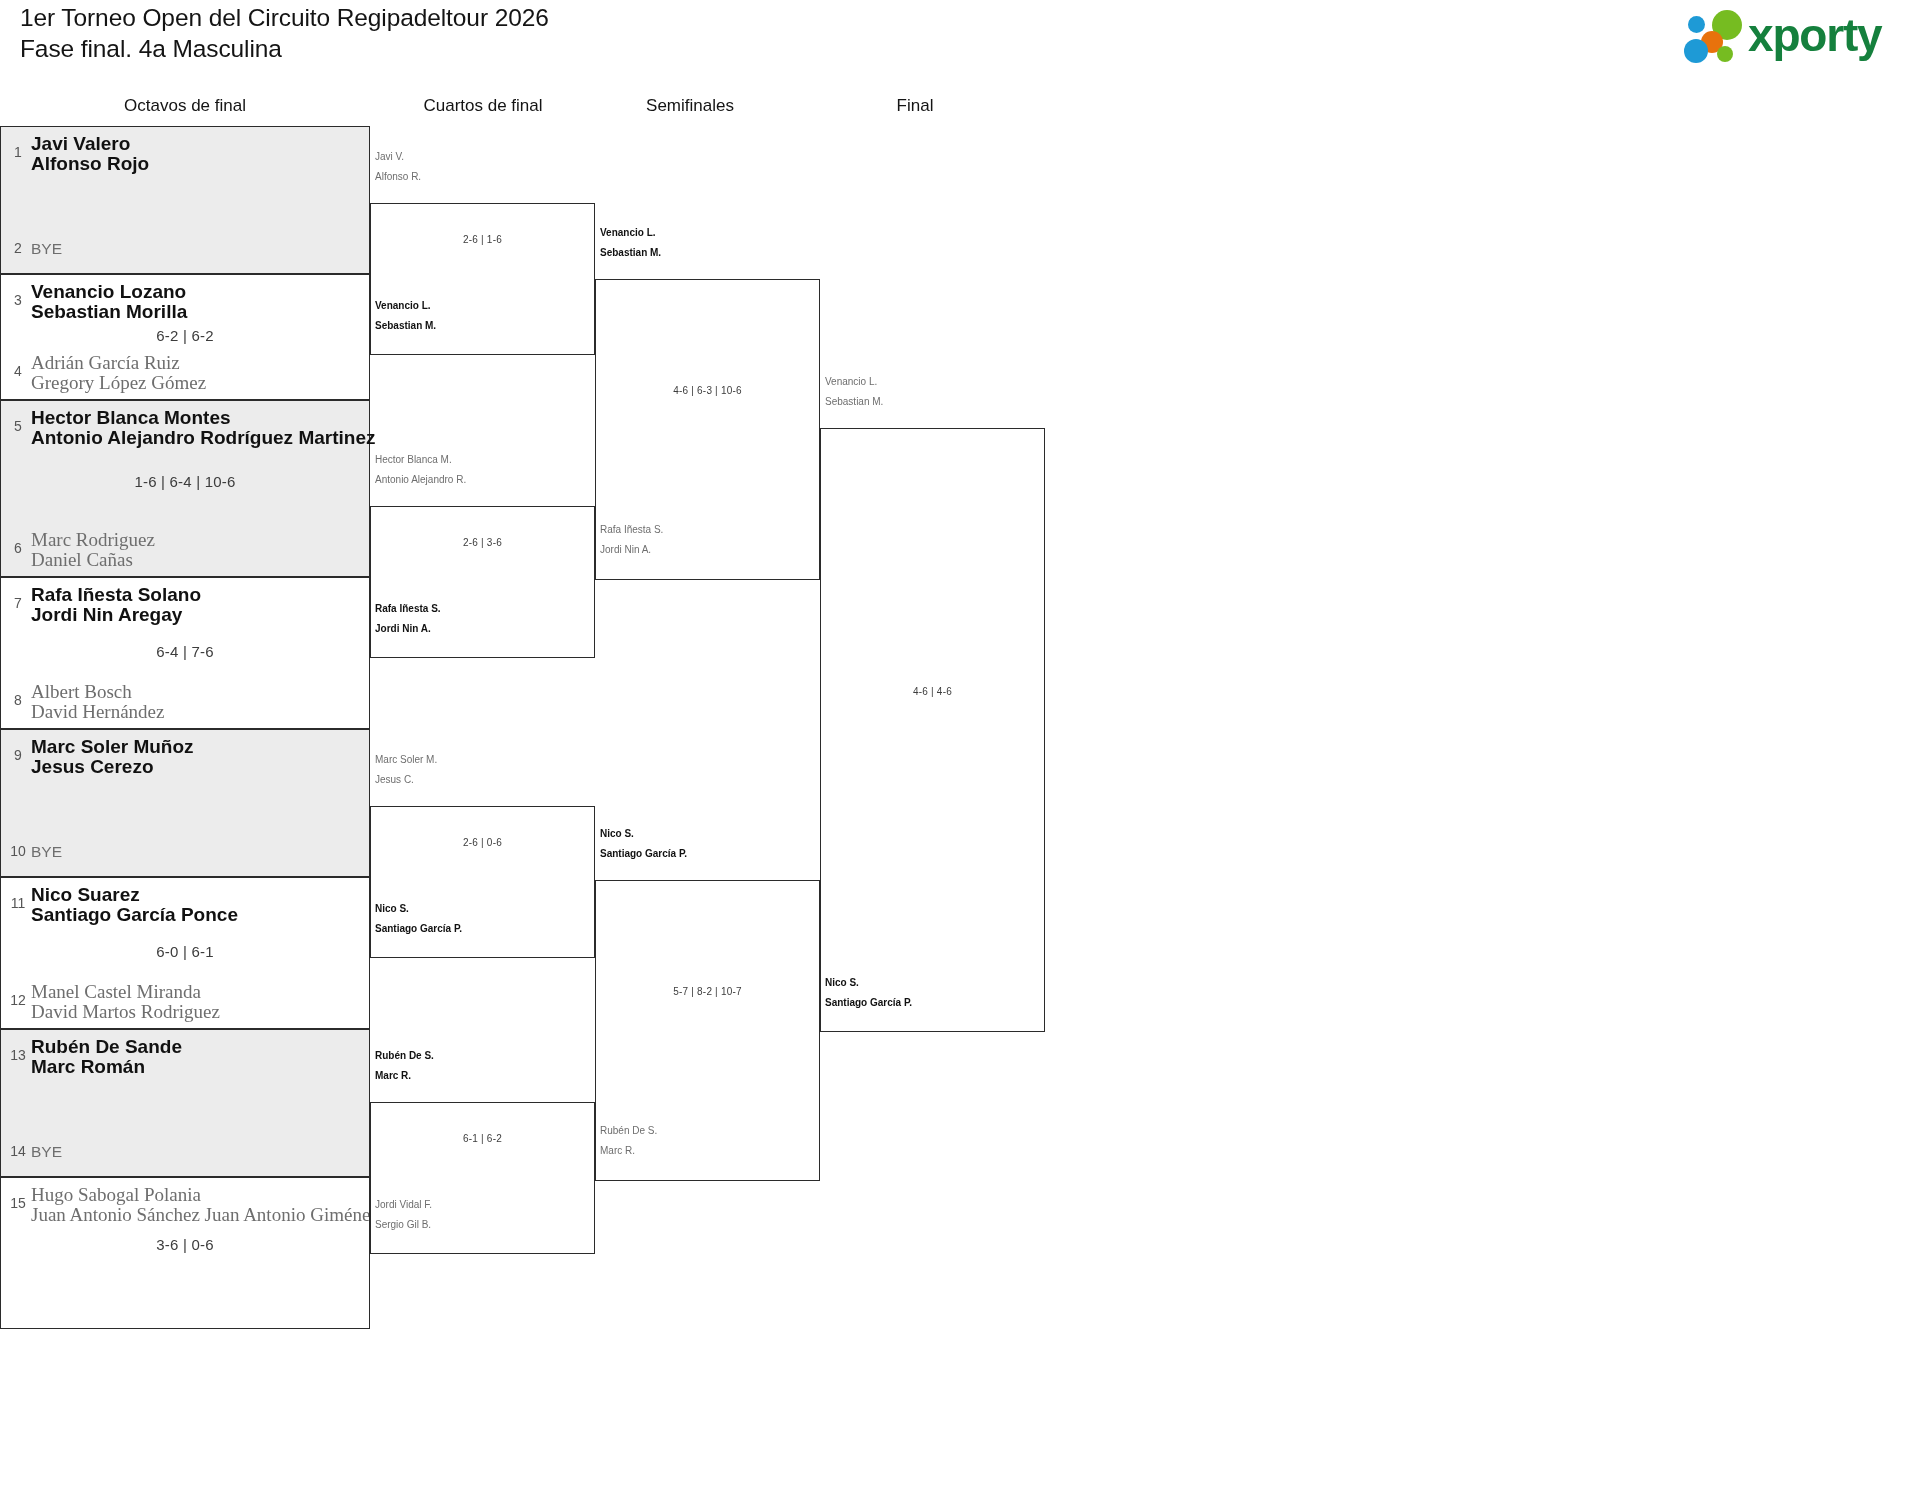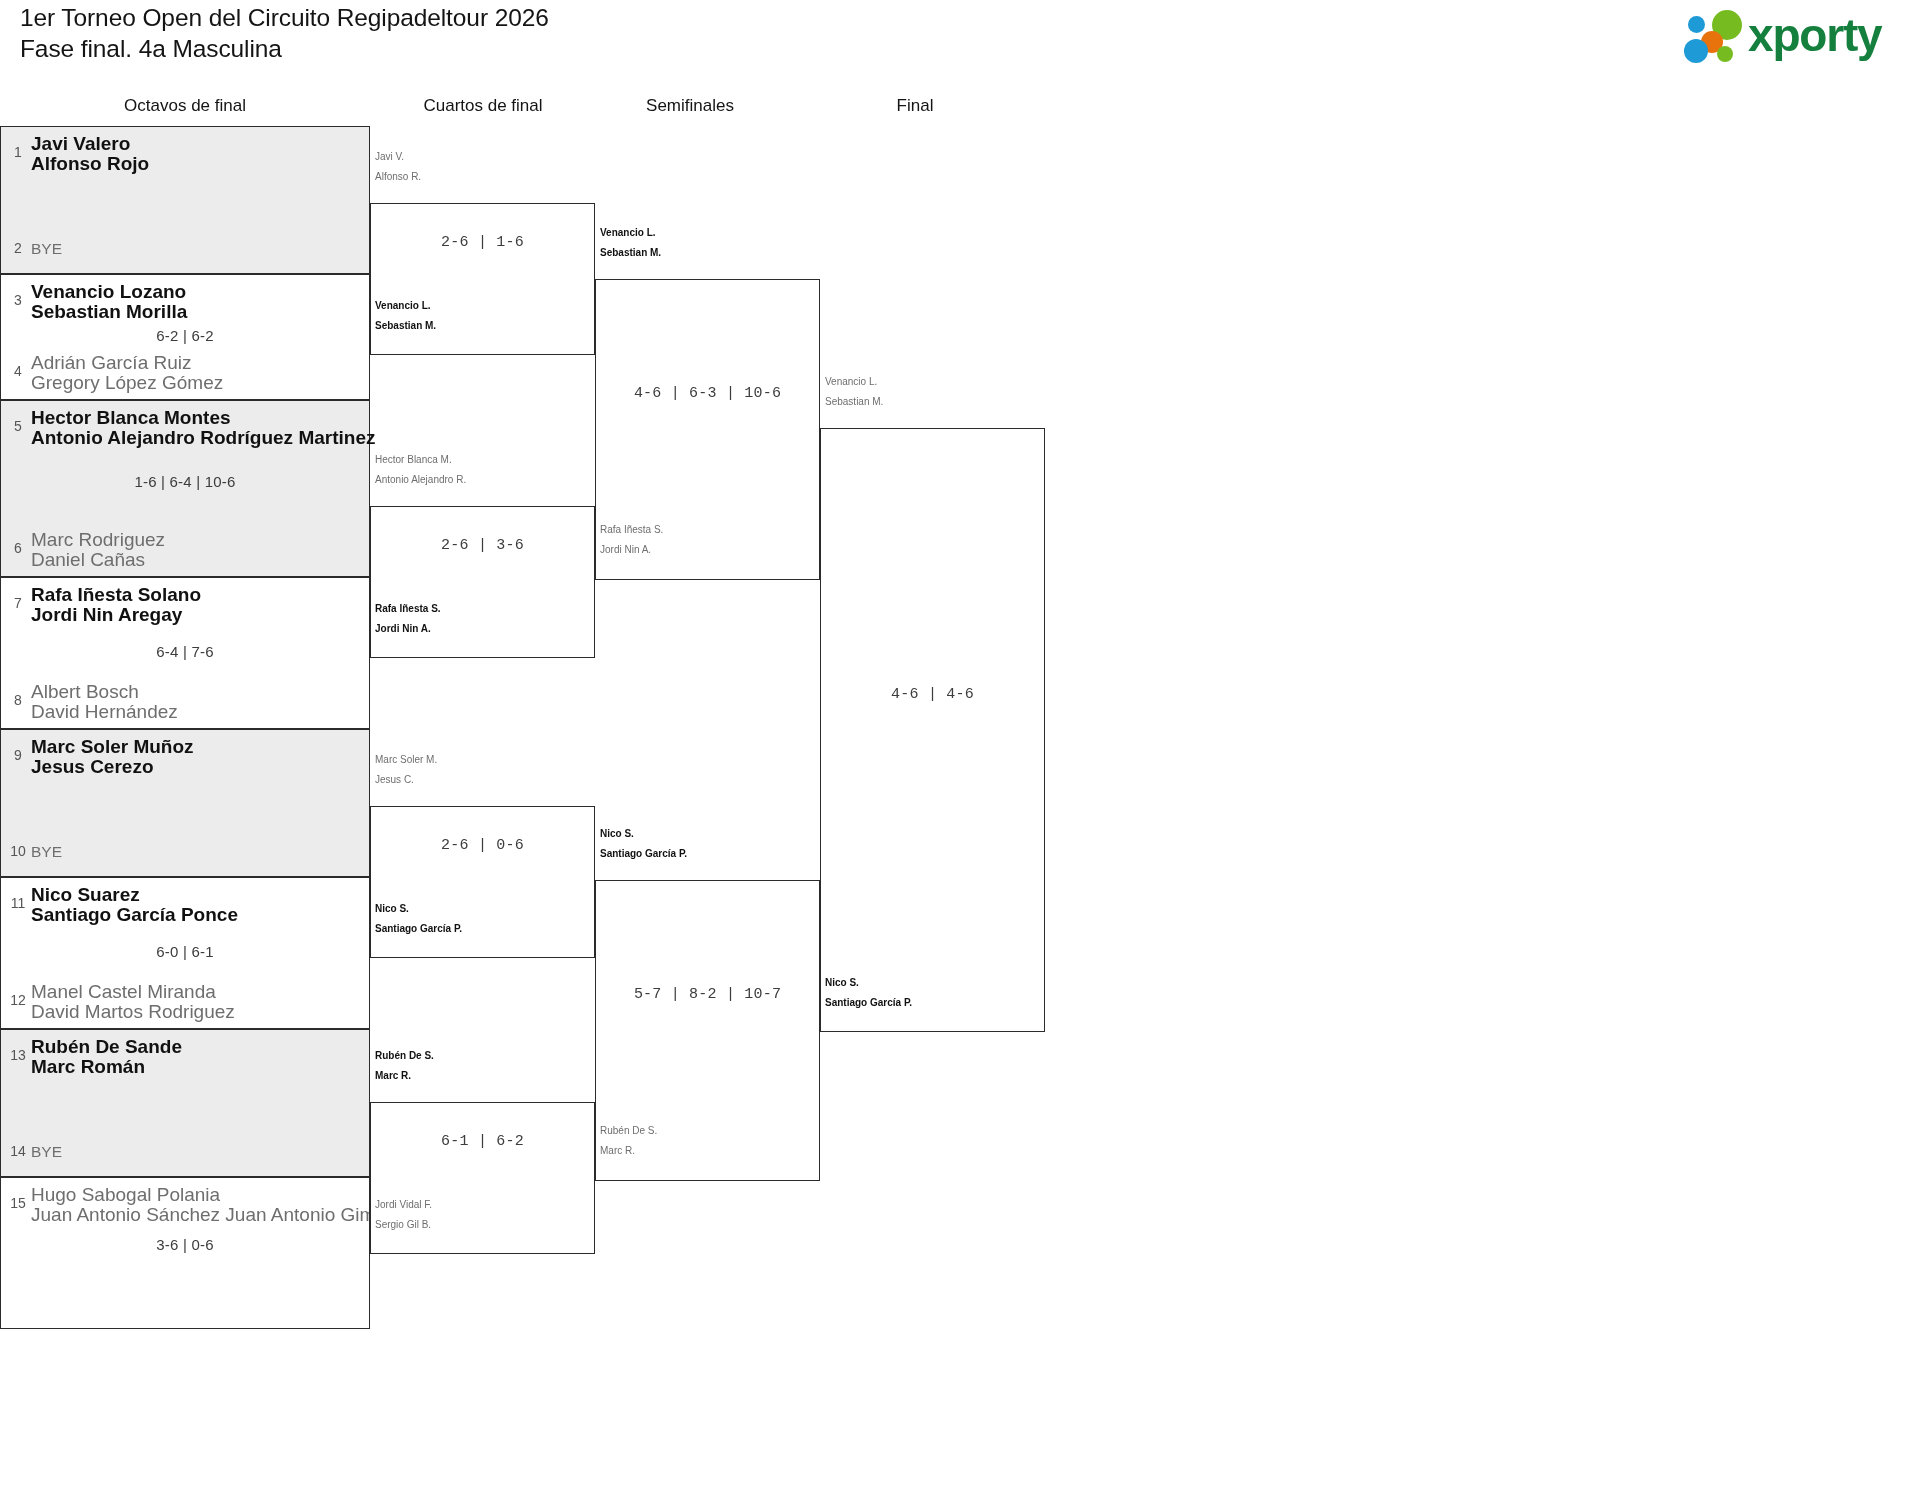--- a/index.html
+++ b/index.html
@@ -116,21 +116,21 @@
     box-sizing: border-box;
   }
   .r1-team.bye .seed { padding-top: 0; }
   .names {
     font-size: 19px;
     line-height: 19.5px;
     white-space: nowrap;
   }
   .names .nm { display: block; }
   .winner .names { color: #111111; font-weight: 700; }
-  .loser .names  { color: #6e6e6e; font-weight: 400; }
+  .loser .names  { color: #6e6e6e; font-weight: 400; font-family: Liberation Serif, serif; }
   .bye-label {
     font-size: 15.5px;
     line-height: 19.5px;
     color: #6e6e6e;
     font-weight: 400;
   }
   .r1-score {
     position: absolute;
     left: 0;
     width: 100%;
@@ -145,24 +145,23 @@
     position: absolute;
     box-sizing: border-box;
     border: 1.2px solid #2b2b2b;
     background: transparent;
   }
   .rx-score {
     position: absolute;
     left: 0;
     width: 100%;
     text-align: center;
-    font-size: 15px;
+    font-size: 10px;
     color: #3c3c3c;
     letter-spacing: 0.2px;
-    font-family: Liberation Mono, monospace;
   }
   .rx-names {
     position: absolute;
     font-size: 10px;
     line-height: 19.5px;
     white-space: nowrap;
   }
   .rx-names.winner { color: #111111; font-weight: 700; }
   .rx-names.loser  { color: #6e6e6e; font-weight: 400; }
   .rx-names .nm { display: block; }

